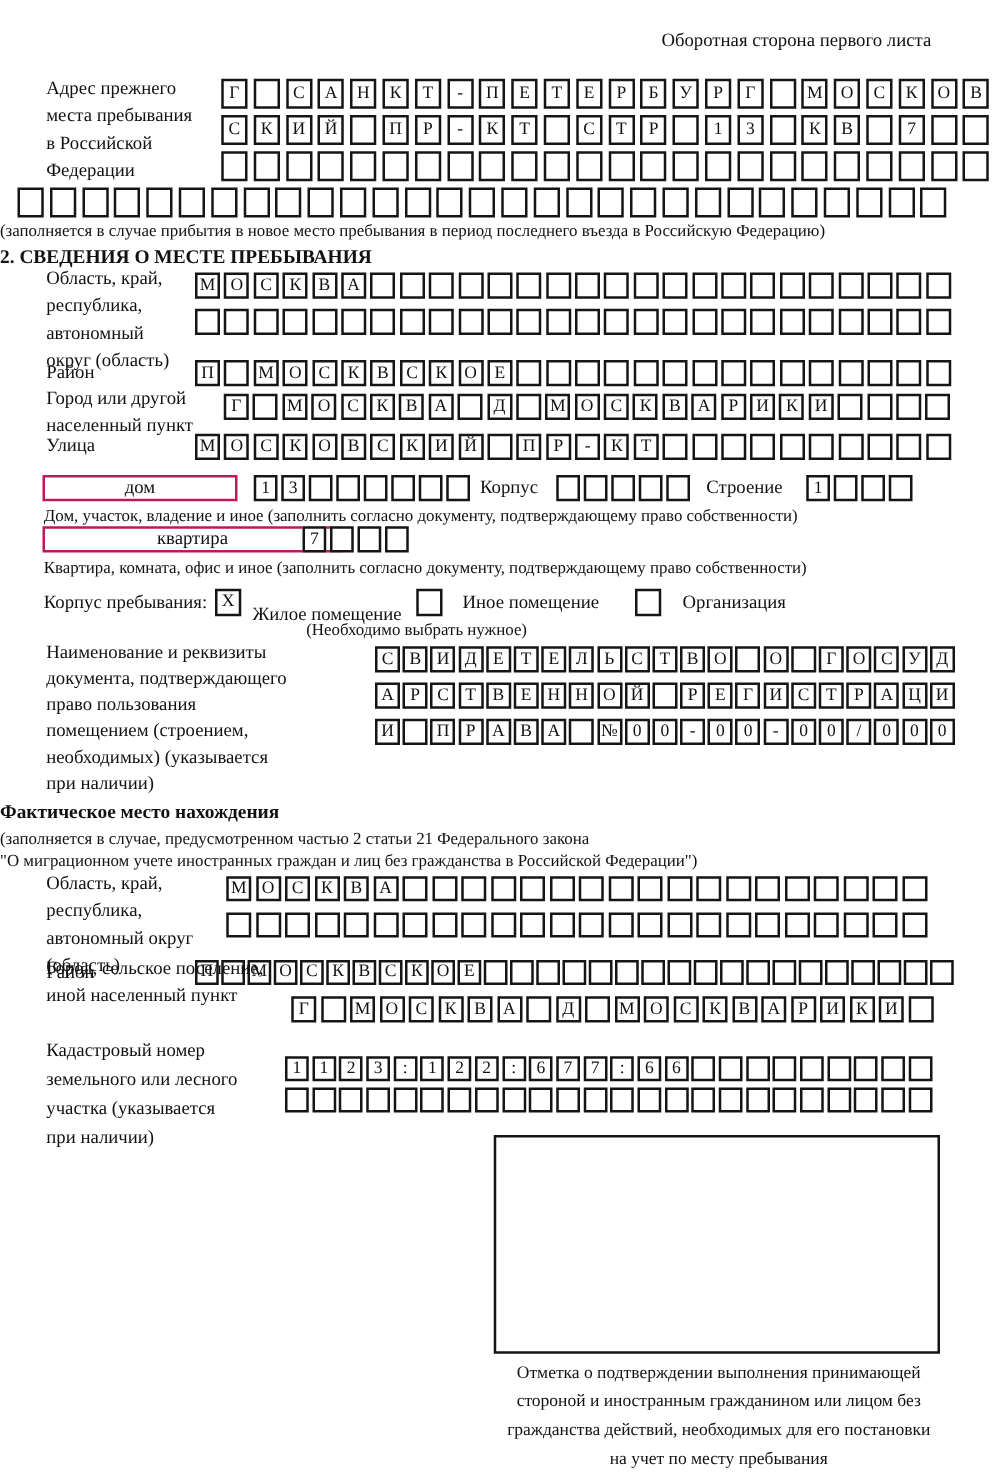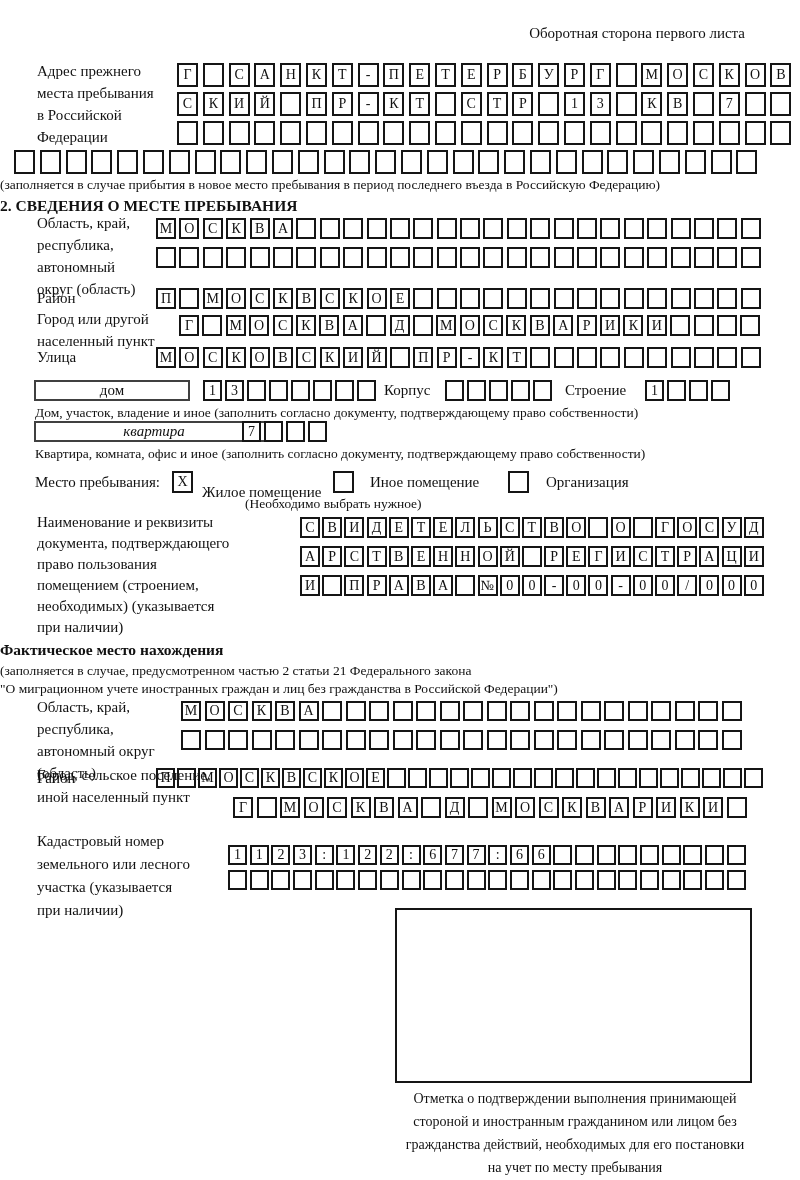--- a/index.html
+++ b/index.html
@@ -9,21 +9,21 @@
   .small{font-size:13.5px;line-height:16px;}
   .bold{font-weight:bold;}
   .center{left:0;width:792px;text-align:left;}
   .lines div{white-space:nowrap;}
   .cr{position:absolute;display:flex;}
   .cr .cell{box-sizing:border-box;flex:0 0 auto;width:var(--cw,20px);height:100%;
             border:2px solid #151515;display:flex;align-items:center;justify-content:center;
             font-size:14px;line-height:1;background:#fff;}
   .cbx{position:absolute;box-sizing:border-box;width:21px;height:22px;border:2px solid #151515;
        display:flex;align-items:center;justify-content:center;font-size:14px;background:#fff;}
-  .wbox{position:absolute;box-sizing:border-box;border:2px solid #404040;display:flex;
+  .wbox{position:absolute;box-sizing:border-box;border:2px solid #be185d;display:flex;
         align-items:flex-end;justify-content:center;font-size:15px;background:#fff;}
   .stamp{position:absolute;box-sizing:border-box;border:2px solid #151515;background:#fff;}
   .capt{position:absolute;text-align:center;font-size:14px;line-height:23px;}
 </style>
 </head>
 <body>
 
 <div id="page">
 
   <div class="txt" style="top:22px;right:55px;">Оборотная сторона первого листа</div>
@@ -325,32 +325,32 @@
     </div>
   <div class="txt" style="left:565px;top:379px;">Строение</div>
   <div class="cr" style="left:645px;top:380px;height:21px;gap:3px;--cw:19px;">
       <div class="cell">1</div>
       <div class="cell"></div>
       <div class="cell"></div>
       <div class="cell"></div>
     </div>
   <div class="txt small" style="left:35px;top:405px;">Дом, участок, владение и иное (заполнить согласно документу, подтверждающему право собственности)</div>
 
-  <div class="wbox" style="left:34px;top:421px;width:240px;height:21px;font-style:italic;">
+  <div class="wbox" style="left:34px;top:421px;width:240px;height:21px;">
       <span>квартира</span>
     </div>
   <div class="cr" style="left:242px;top:421px;height:21px;gap:3px;--cw:19px;">
       <div class="cell">7</div>
       <div class="cell"></div>
       <div class="cell"></div>
       <div class="cell"></div>
     </div>
   <div class="txt small" style="left:35px;top:446px;">Квартира, комната, офис и иное (заполнить согласно документу, подтверждающему право собственности)</div>
 
-  <div class="txt" style="left:35px;top:471px;">Место пребывания:</div>
+  <div class="txt" style="left:35px;top:471px;">Корпус пребывания:</div>
   <div class="cbx" style="left:172px;top:471px;">X</div>
   <div class="txt" style="left:202px;top:471px;margin-top:10px;">Жилое помещение</div>
   <div class="cbx" style="left:333px;top:471px;"></div>
   <div class="txt" style="left:370px;top:471px;">Иное помещение</div>
   <div class="cbx" style="left:508px;top:471px;"></div>
   <div class="txt" style="left:546px;top:471px;">Организация</div>
   <div class="txt small" style="left:245px;top:496px;">(Необходимо выбрать нужное)</div>
 
   <div class="txt lines" style="left:37px;top:512px;line-height:21px;">
       <div>Наименование и реквизиты</div>

